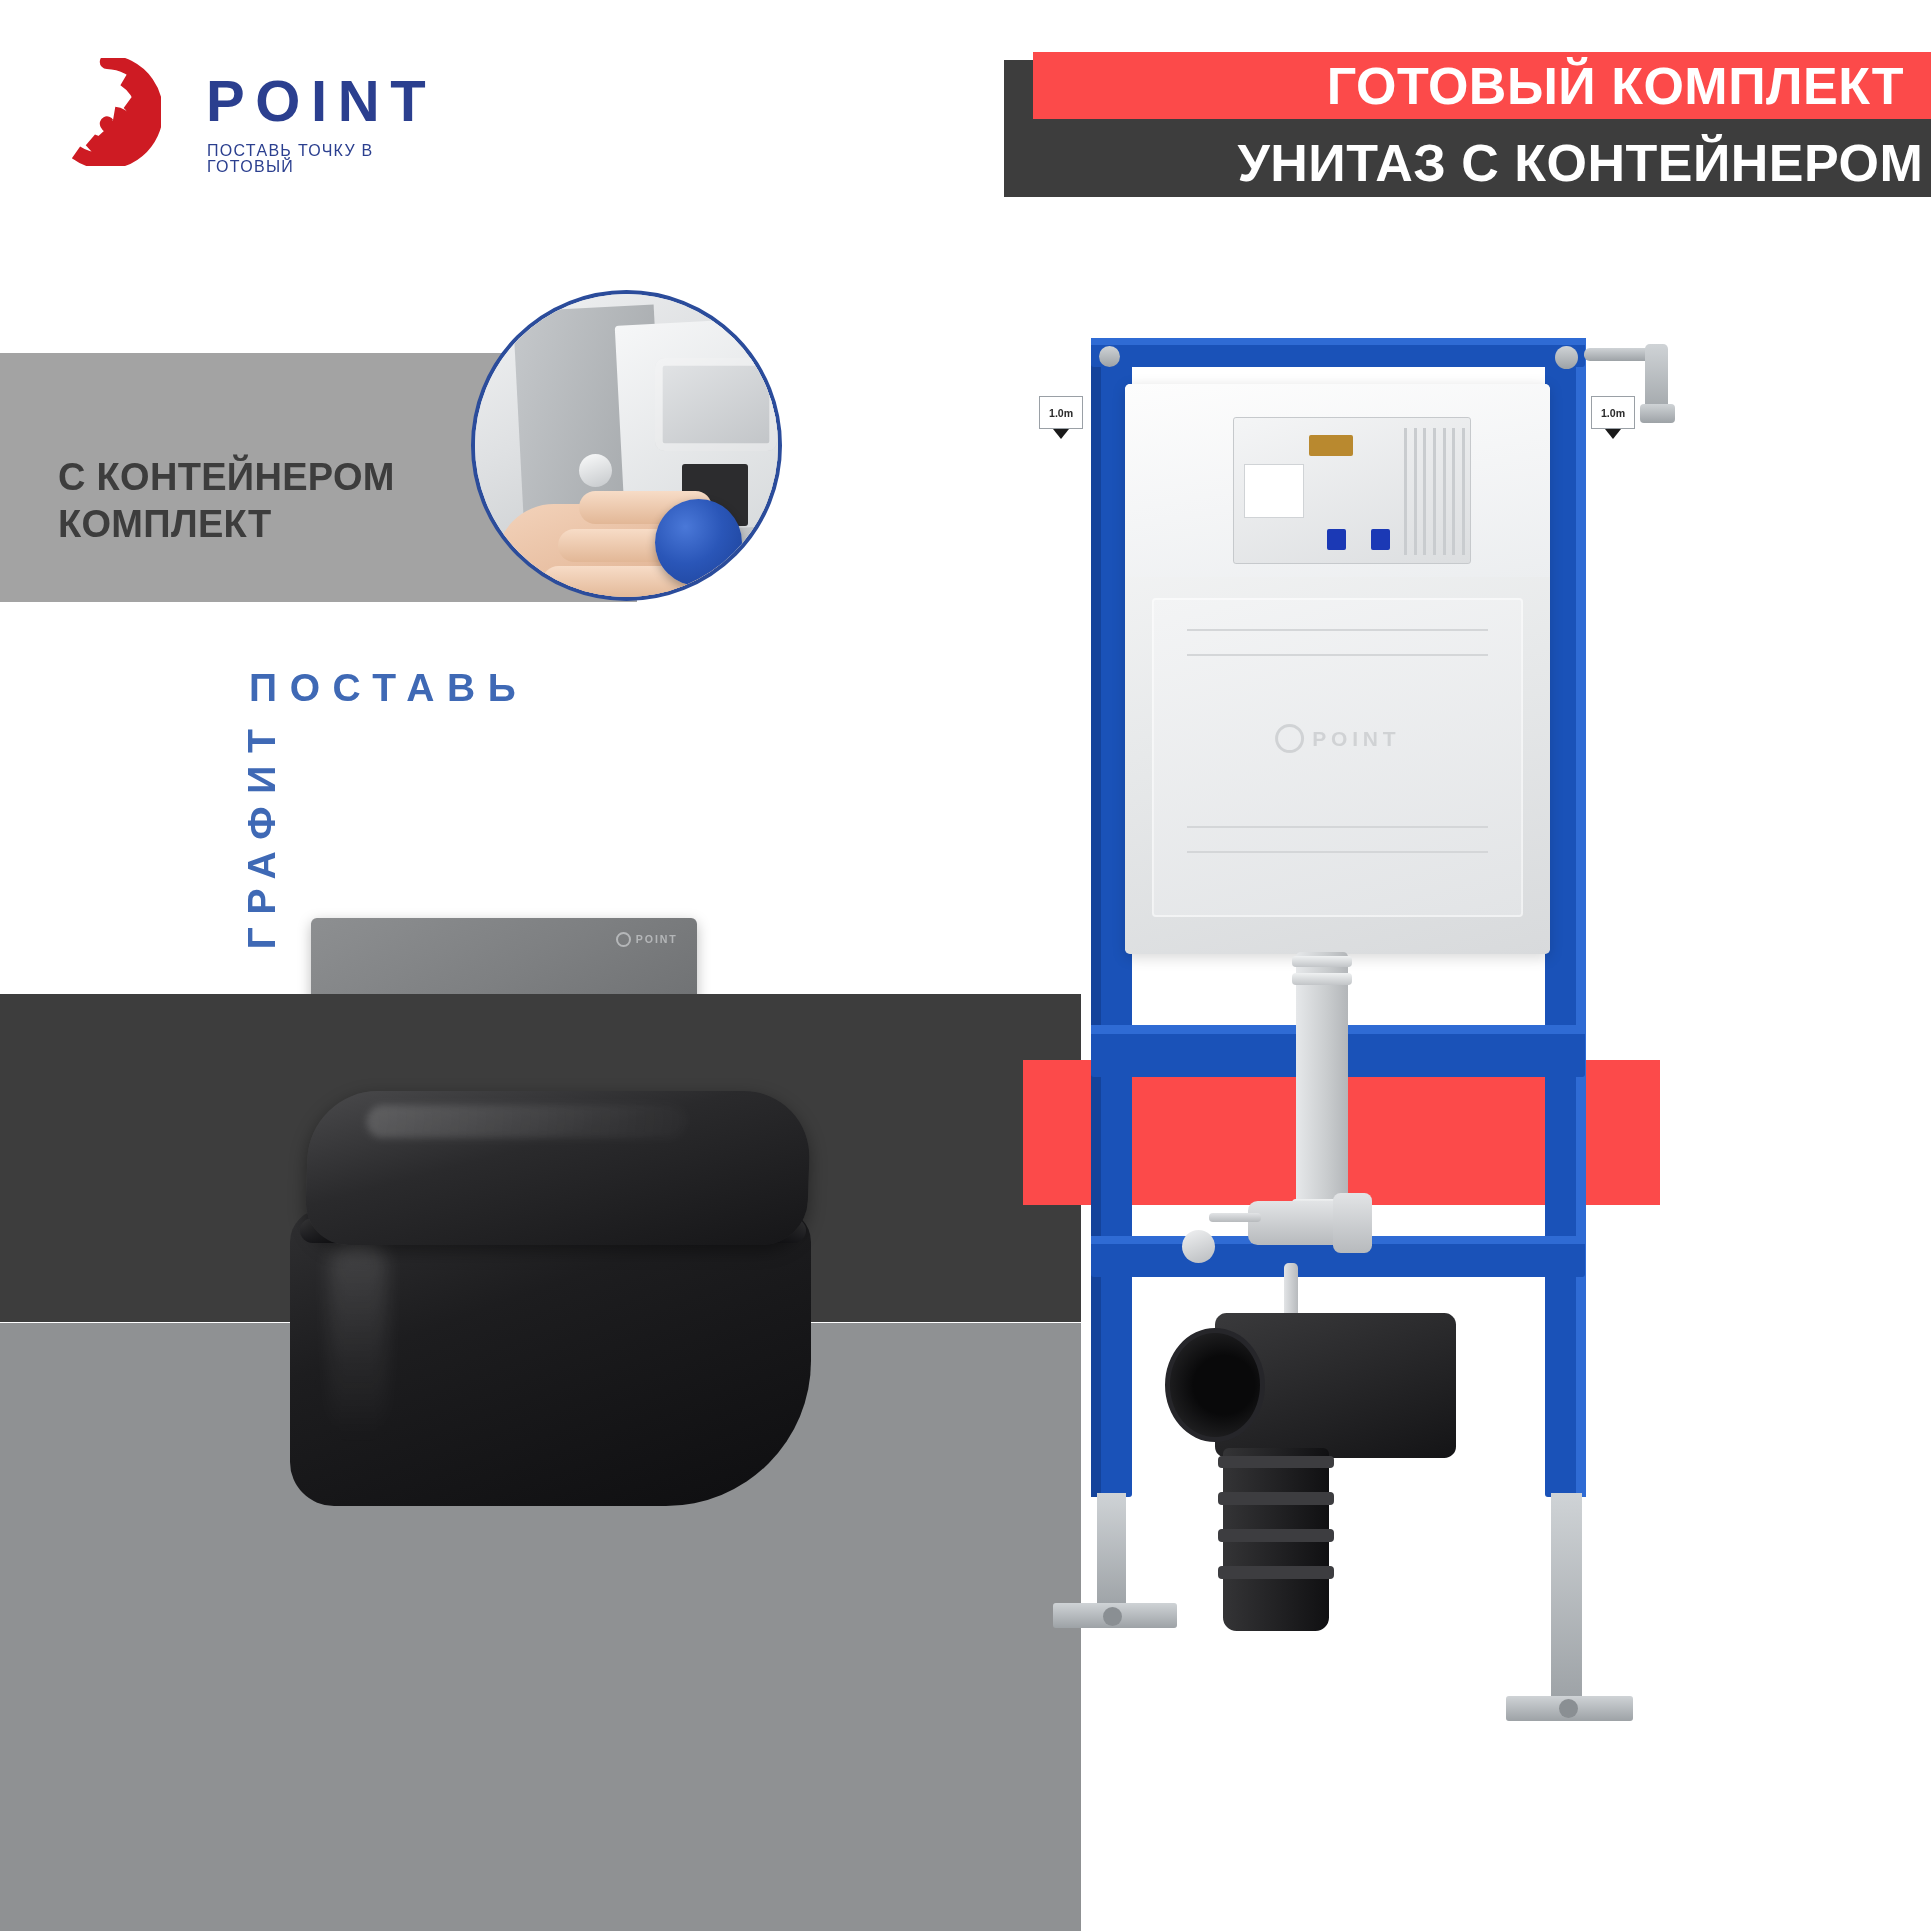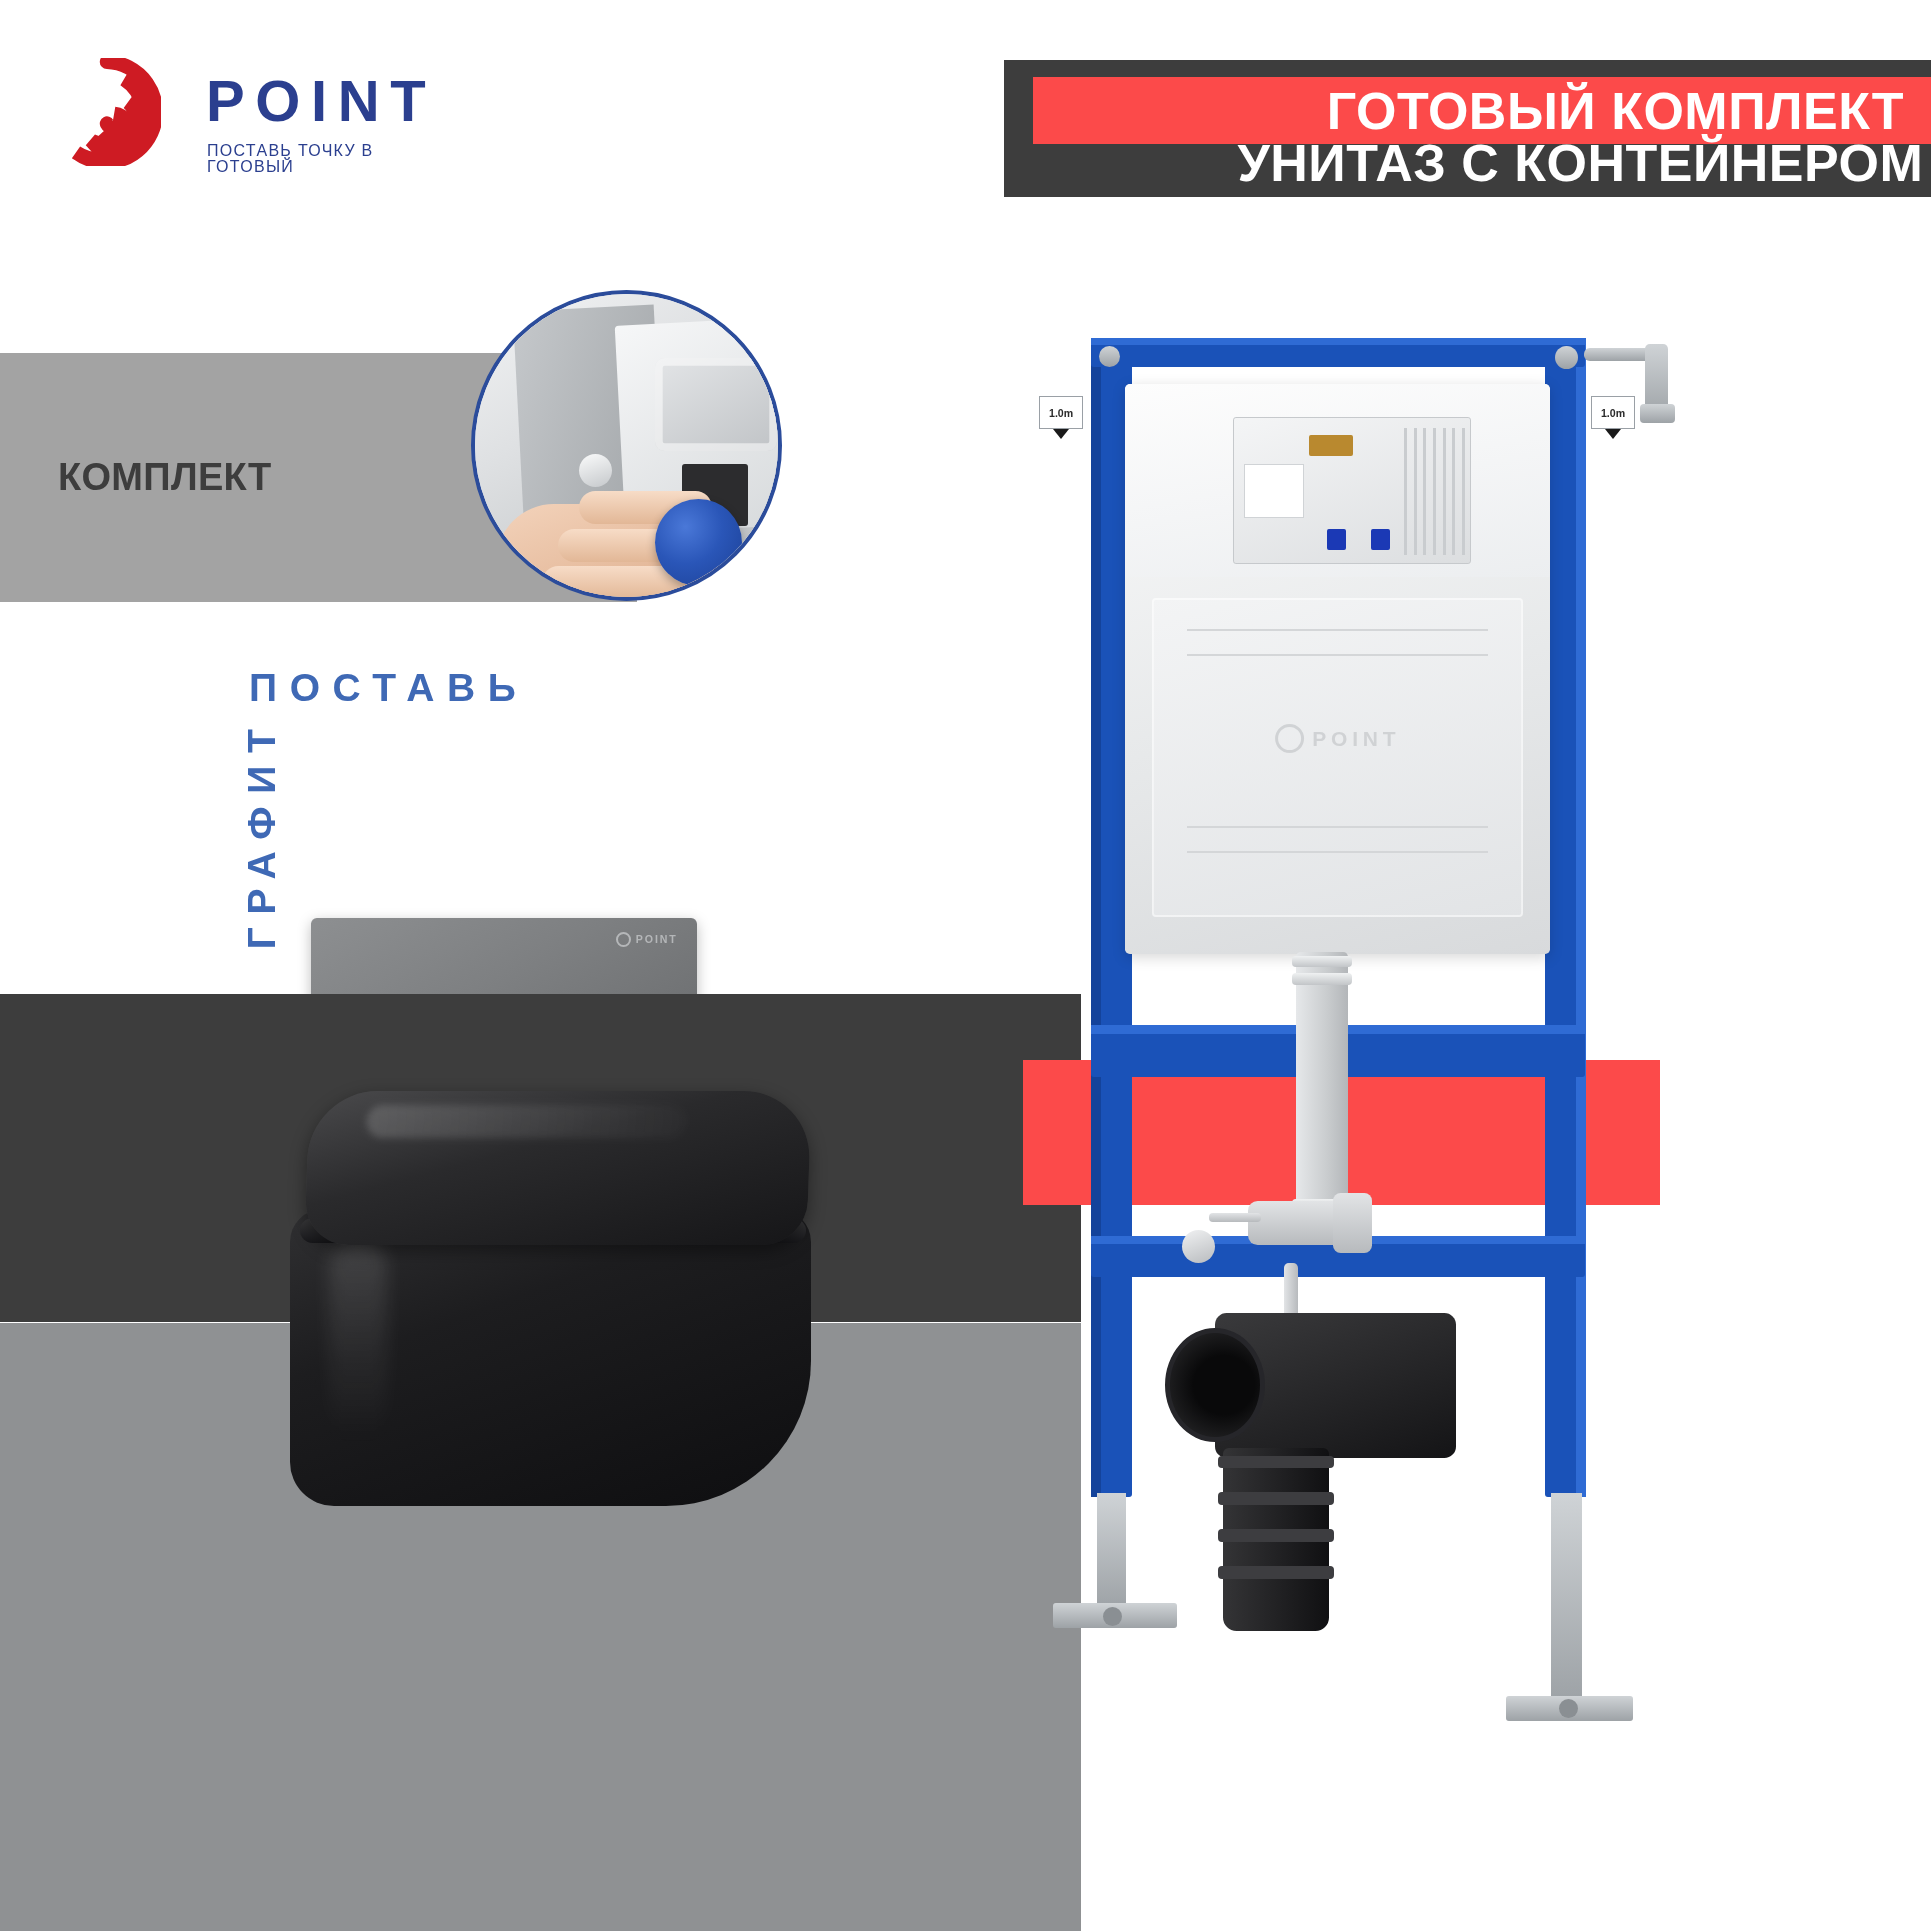--- a/index.html
+++ b/index.html
@@ -9,21 +9,21 @@
   
   #logo-block { position:absolute; left:53px; top:58px; width:406px; height:111px; }
   #logo-mark { position:absolute; left:0; top:0; width:108px; height:108px; }
   #logo-word { position:absolute; left:153px; top:13.5px; font-size:58px; font-weight:700;
                letter-spacing:10.6px; color:#2b3f8f; line-height:1; }
   #logo-tag  { position:absolute; left:154px; top:85px; font-size:16px; font-weight:400;
                letter-spacing:1.3px; color:#2b3f8f; line-height:1; }
 
   
   #banner { position:absolute; left:1004px; top:60px; width:927px; height:137px; background:#3d3d3d; }
-  #banner-red { position:absolute; left:1033px; top:77px; width:898px; height:67px; background:#fc4a4a; }
+  #banner-red { position:absolute; left:1033px; top:52px; width:898px; height:67px; background:#fc4a4a; }
   #banner-l1 { position:absolute; left:0; top:0; right:27px; height:67px; display:flex;
                align-items:center; justify-content:flex-end; color:#fff;
                font-size:52px; font-weight:700; letter-spacing:0.5px; white-space:nowrap; }
   #banner-l2 { position:absolute; left:1004px; top:128px; width:927px; height:69px;
                display:flex; align-items:center; justify-content:flex-end; padding-right:7.7px;
                color:#fff; font-size:52px; font-weight:700; letter-spacing:0.5px; white-space:nowrap; }
 
   
   #feature-panel { position:absolute; left:0; top:353px; width:637px; height:249px;
                    background:#a3a3a3; }
@@ -179,20 +179,21 @@
 </div>
 
 <div id="banner"></div>
 <div id="banner-red">
   <div id="banner-l1">ГОТОВЫЙ КОМПЛЕКТ</div>
 </div>
 <div id="banner-l2">УНИТАЗ С КОНТЕЙНЕРОМ</div>
 
 <div id="feature-panel"></div>
 <div id="feature-text">
+  <div>С КОНТЕЙНЕРОМ</div>
   <div>КОМПЛЕКТ</div>
 </div>
 
 <div id="circle-inset">
   <div class="ci-layer" id="ci-bg"></div>
   <div class="ci-layer" id="ci-plate"></div>
   <div class="ci-layer" id="ci-plate2"></div>
   <div class="ci-layer" id="ci-slot"></div>
   <div class="ci-layer" id="ci-knob"></div>
   <div class="ci-layer" id="ci-dark"></div>

